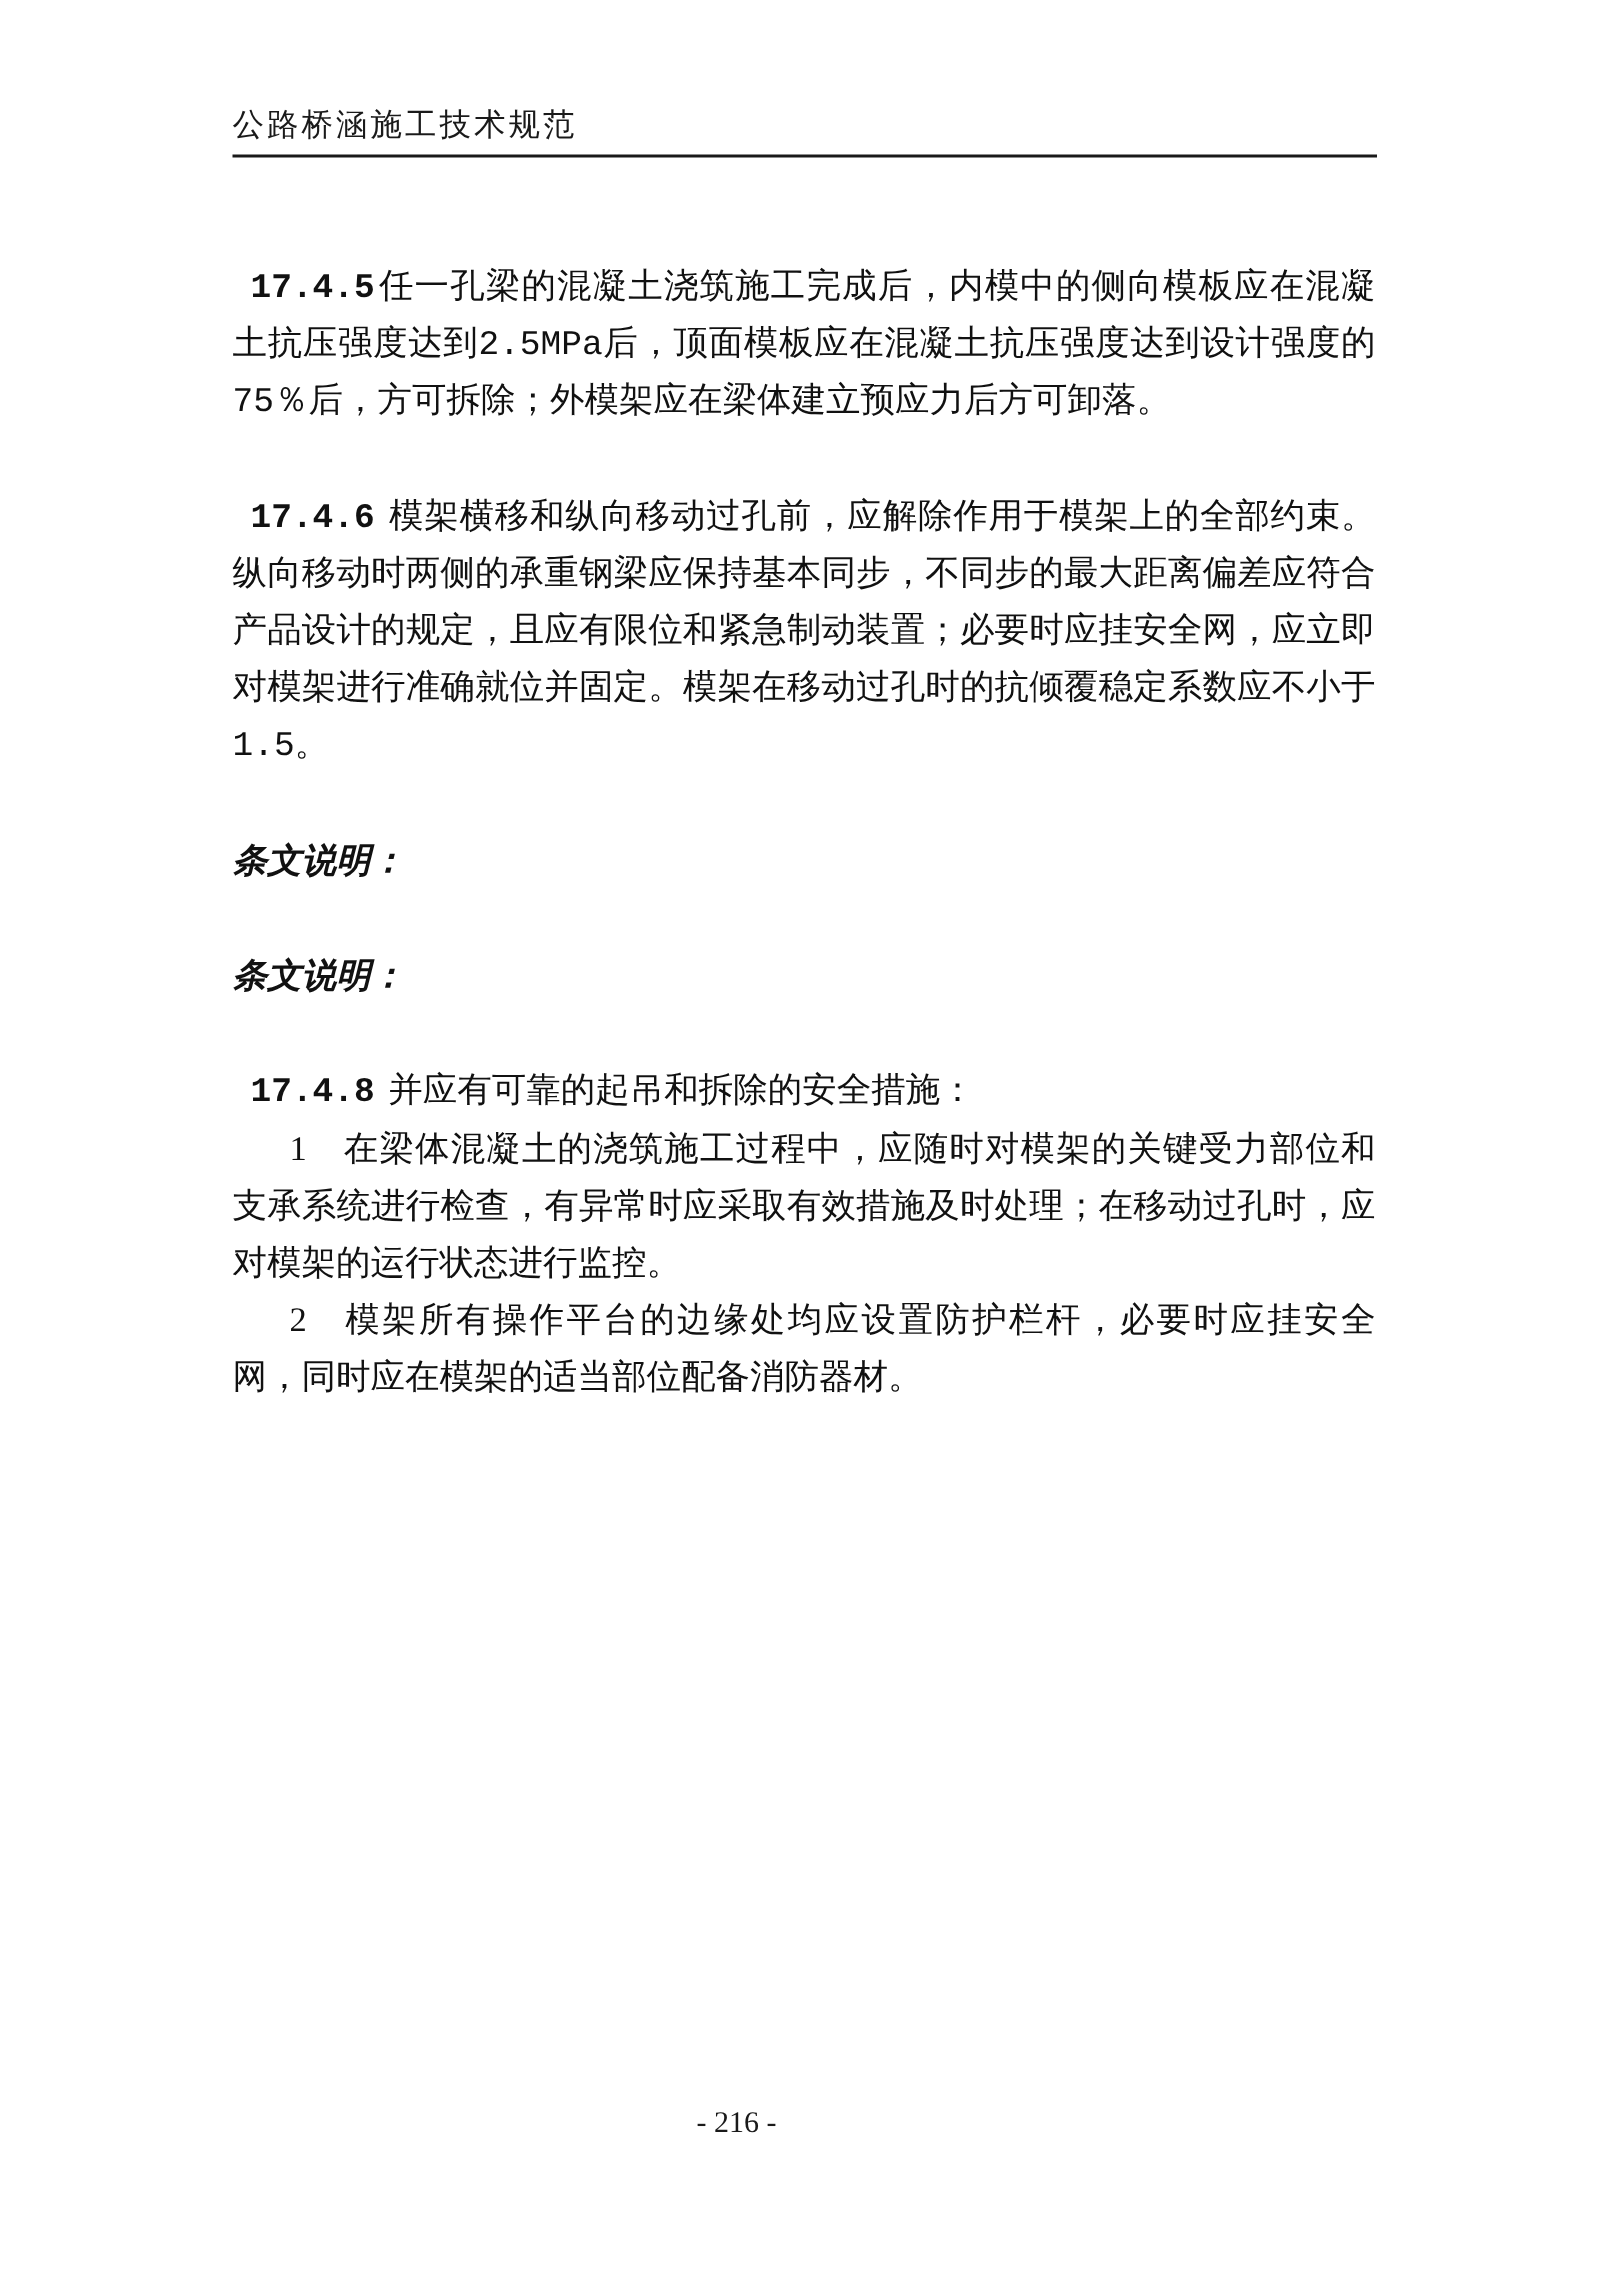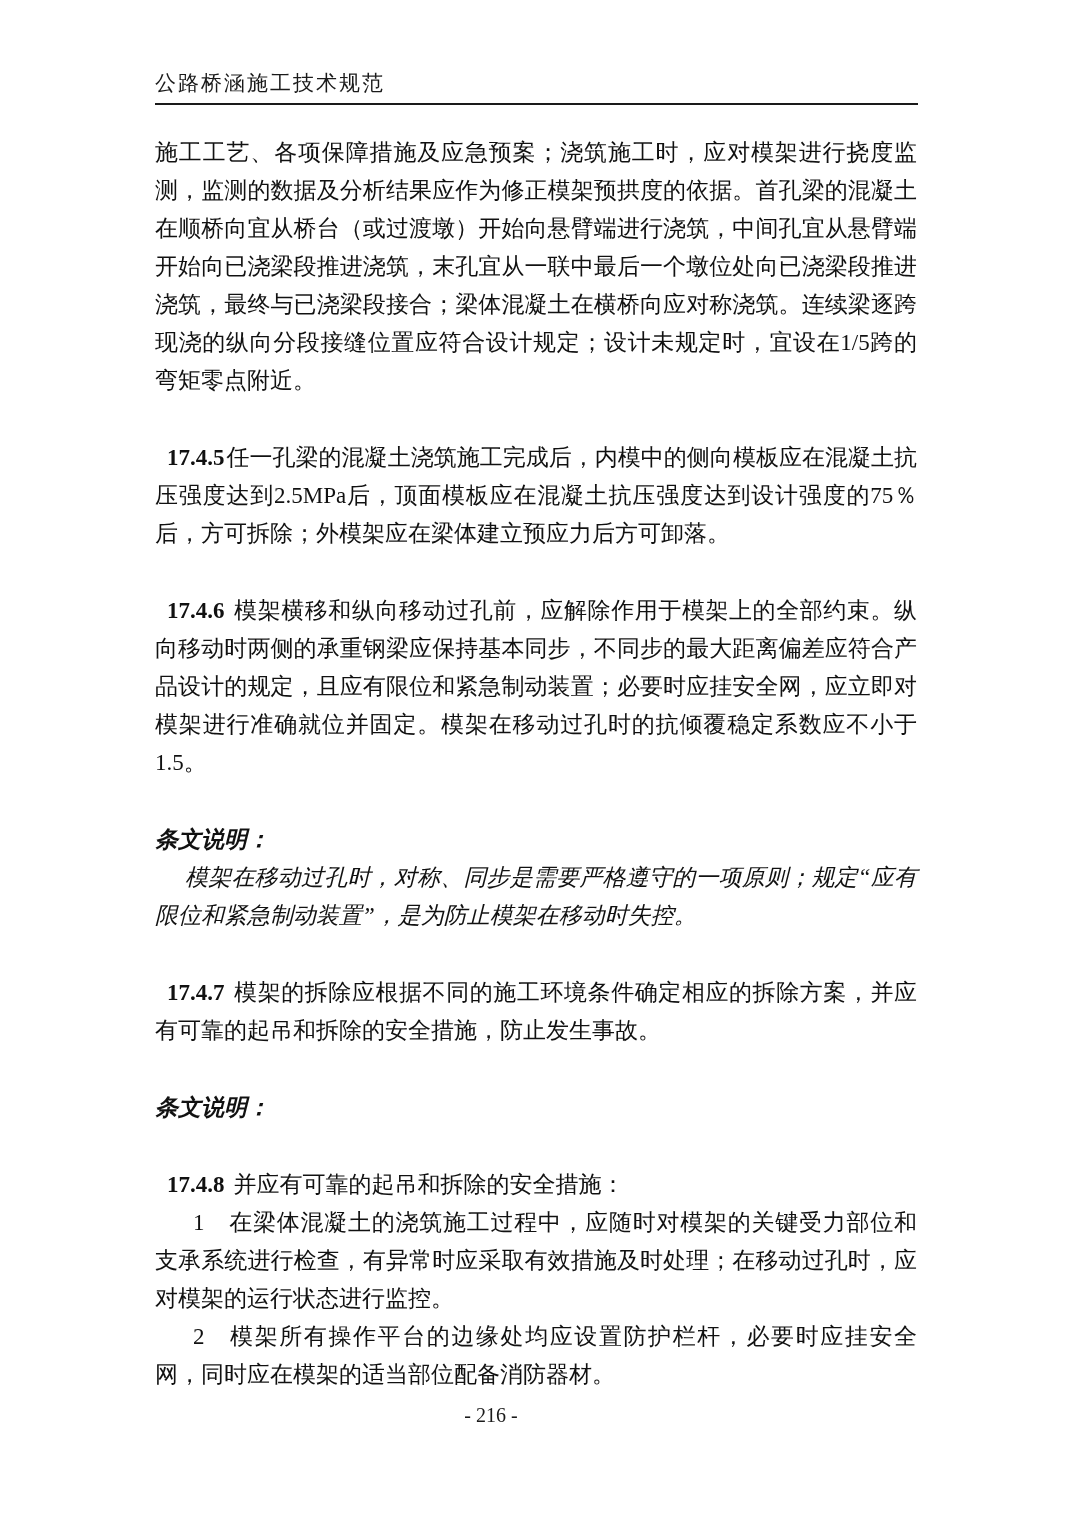--- a/index.html
+++ b/index.html
@@ -43,20 +43,21 @@
     color: #111111;
   }
   .page-main p {
     margin: 0;
   }
   .gap-before {
     margin-top: 39px !important;
   }
   .clause {
     text-indent: 12px;
+    font-family: Liberation Mono, monospace;
   }
   .clause-num {
     font-weight: bold;
     margin-right: 9px;
     letter-spacing: 0;
   }
   .clause-num.tight {
     margin-right: 2px;
   }
   .list-item {
@@ -90,30 +91,27 @@
 <body>
 
 <div class="page">
 
   <header class="page-header">
     <div class="header-title">公路桥涵施工技术规范</div>
   </header>
 
   <main class="page-main">
 
-    <p class="para-intro">施工工艺、各项保障措施及应急预案；浇筑施工时，应对模架进行挠度监测，监测的数据及分析结果应作为修正模架预拱度的依据。首孔梁的混凝土在顺桥向宜从桥台（或过渡墩）开始向悬臂端进行浇筑，中间孔宜从悬臂端开始向已浇梁段推进浇筑，末孔宜从一联中最后一个墩位处向已浇梁段推进浇筑，最终与已浇梁段接合；梁体混凝土在横桥向应对称浇筑。连续梁逐跨现浇的纵向分段接缝位置应符合设计规定；设计未规定时，宜设在1/5跨的弯矩零点附近。</p>
 
     <p class="clause gap-before"><span class="clause-num tight">17.4.5</span><span>任一孔梁的混凝土浇筑施工完成后，内模中的侧向模板应在混凝土抗压强度达到2.5MPa后，顶面模板应在混凝土抗压强度达到设计强度的75％后，方可拆除；外模架应在梁体建立预应力后方可卸落。</span></p>
 
     <p class="clause gap-before"><span class="clause-num">17.4.6</span><span>模架横移和纵向移动过孔前，应解除作用于模架上的全部约束。纵向移动时两侧的承重钢梁应保持基本同步，不同步的最大距离偏差应符合产品设计的规定，且应有限位和紧急制动装置；必要时应挂安全网，应立即对模架进行准确就位并固定。模架在移动过孔时的抗倾覆稳定系数应不小于1.5。</span></p>
 
     <p class="commentary-label gap-before">条文说明：</p>
-    <p class="commentary-text">模架在移动过孔时，对称、同步是需要严格遵守的一项原则；规定“应有限位和紧急制动装置”，是为防止模架在移动时失控。</p>
 
-    <p class="clause gap-before"><span class="clause-num">17.4.7</span><span>模架的拆除应根据不同的施工环境条件确定相应的拆除方案，并应有可靠的起吊和拆除的安全措施，防止发生事故。</span></p>
 
     <p class="commentary-label gap-before">条文说明：</p>
 
     <p class="clause gap-before"><span class="clause-num">17.4.8</span><span>并应有可靠的起吊和拆除的安全措施：</span></p>
 
     <p class="list-item"><span class="item-num">1</span><span>在梁体混凝土的浇筑施工过程中，应随时对模架的关键受力部位和支承系统进行检查，有异常时应采取有效措施及时处理；在移动过孔时，应对模架的运行状态进行监控。</span></p>
 
     <p class="list-item"><span class="item-num">2</span><span>模架所有操作平台的边缘处均应设置防护栏杆，必要时应挂安全网，同时应在模架的适当部位配备消防器材。</span></p>
 
   </main>

